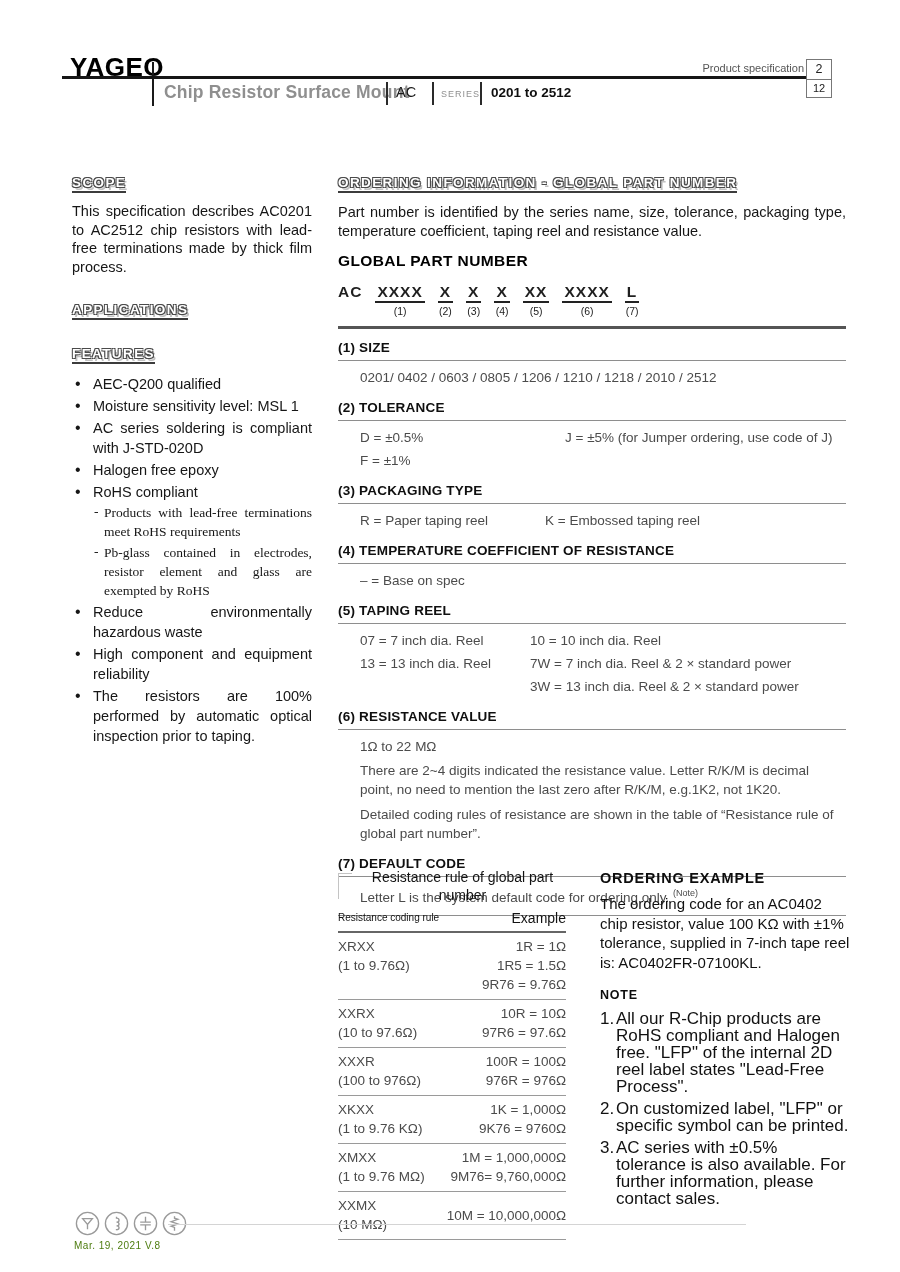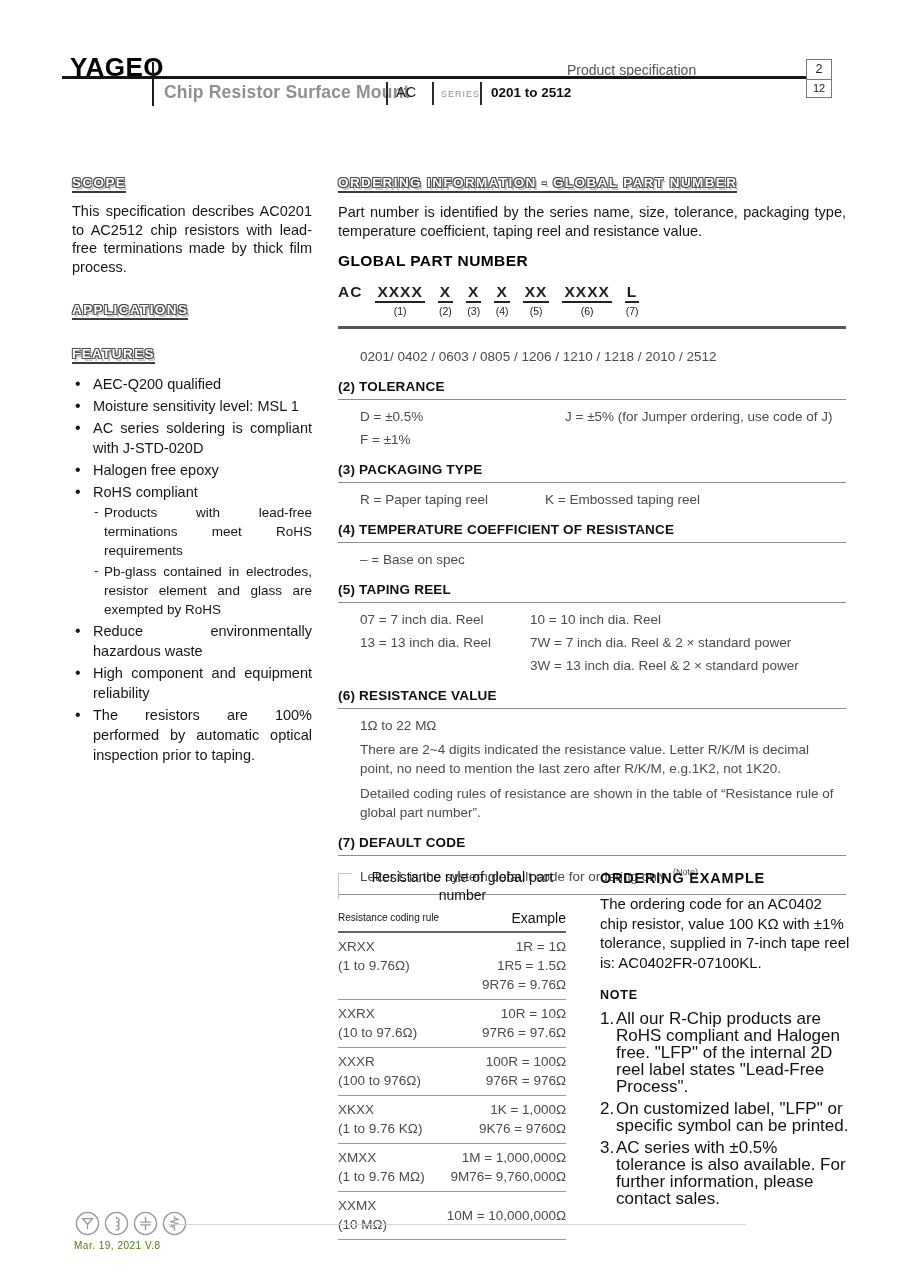--- a/index.html
+++ b/index.html
@@ -4,21 +4,21 @@
 <style>
   * { margin:0; padding:0; box-sizing:border-box; }
   html,body { background:#e8e8e8; }
   body { font-family:"Liberation Sans","DejaVu Sans",sans-serif; }
   .page { position:relative; width:900px; height:1272px; background:#ffffff; margin:0 auto; overflow:hidden; color:#1f1f1f; }
 
   
   .logo { position:absolute; left:70px; top:52px; font-size:26px; font-weight:800; letter-spacing:.5px; color:#000; }
   .logo-tick { position:absolute; left:152px; top:62px; width:2px; height:44px; background:#1a1a1a; }
   .rule-top { position:absolute; left:62px; top:76px; width:744px; height:3px; background:#161616; }
-  .prod-spec { position:absolute; left:567px; top:62px; width:200px; font-size:14px; color:#555; }
+  .prod-spec { position:absolute; left:604px; top:62px; width:200px; text-align:right; font-size:11px; color:#555; }
   .page-box { position:absolute; left:806px; top:59px; width:26px; border:1px solid #777; background:#fff; }
   .page-box .cell { text-align:center; color:#222; }
   .page-box .cell.top { font-size:12.5px; padding:2px 0 3px; border-bottom:1px solid #777; }
   .page-box .cell.bot { font-size:11px; padding:2px 0 3px; }
   .subtitle { position:absolute; left:164px; top:82px; font-size:17.5px; font-weight:700; color:#8f8f8f; letter-spacing:.2px; }
   .vdiv { position:absolute; top:82px; width:1.5px; height:23px; background:#2a2a2a; }
   .series-code { position:absolute; left:396px; top:84px; font-size:14.5px; color:#1a1a1a; }
   .series-label { position:absolute; left:441px; top:89px; font-size:9px; letter-spacing:1px; color:#8f8f8f; }
   .series-range { position:absolute; left:491px; top:85px; font-size:13.5px; font-weight:700; color:#0f0f0f; }
 
@@ -28,21 +28,21 @@
     border-bottom:2px solid #3c3c3c; padding-bottom:1px; }
 
   
   .left-col { position:absolute; left:72px; top:173px; width:240px; }
   .left-col p { font-size:14.5px; line-height:18.5px; color:#161616; text-align:justify; margin-top:9px; }
   .blk { margin-bottom:24px; }
   ul.bullets { list-style:none; margin-top:10px; }
   ul.bullets > li { position:relative; padding-left:21px; font-size:14.5px; line-height:20px; color:#161616; text-align:justify; margin-bottom:2px; }
   ul.bullets > li::before { content:"\2022"; position:absolute; left:3px; top:0; font-size:16px; }
   ul.subs { list-style:none; margin:1px 0 1px 0; }
-  ul.subs > li { position:relative; padding-left:11px; font-size:13.5px; line-height:19px; color:#161616; text-align:justify; margin-bottom:2px; }
+  ul.subs > li { position:relative; padding-left:11px; font-size:13.5px; line-height:19px; color:#161616; text-align:justify; margin-bottom:2px;font-family:Liberation Serif, serif; }
   ul.subs > li::before { content:"-"; position:absolute; left:1px; top:-1px; }
 
   
   .right-col { position:absolute; left:338px; top:173px; width:508px; }
   .intro { font-size:14.5px; line-height:18.5px; color:#161616; text-align:justify; margin-top:10px; }
   .gpn-title { margin-top:12px; font-size:15.5px; font-weight:700; letter-spacing:.4px; color:#000; }
   .pn-row { display:flex; align-items:flex-start; gap:13px; margin-top:13px; }
   .pn-prefix { font-size:15.5px; font-weight:700; letter-spacing:1px; }
   .pn-group { text-align:center; }
   .pn-text { display:block; font-size:15.5px; font-weight:700; letter-spacing:1px; border-bottom:2px solid #222; padding:0 2px 0px; }
@@ -171,20 +171,21 @@
           <span class="pn-label">(6)</span>
         </span>
       <span class="pn-group">
           <span class="pn-text">L</span>
           <span class="pn-label">(7)</span>
         </span>
     </div>
     <div class="thick-rule"></div>
 
     <div class="sec">
+      <div class="sec-title">(1) SIZE</div>
       <div class="sec-body">0201/ 0402 / 0603 / 0805 / 1206 / 1210 / 1218 / 2010 / 2512</div>
     </div>
 
     <div class="sec">
       <div class="sec-title">(2) TOLERANCE</div>
       <div class="sec-body two-col tol">
         <div class="c1">
           <span>D = ±0.5%</span>
           <span>F = ±1%</span>
         </div>

